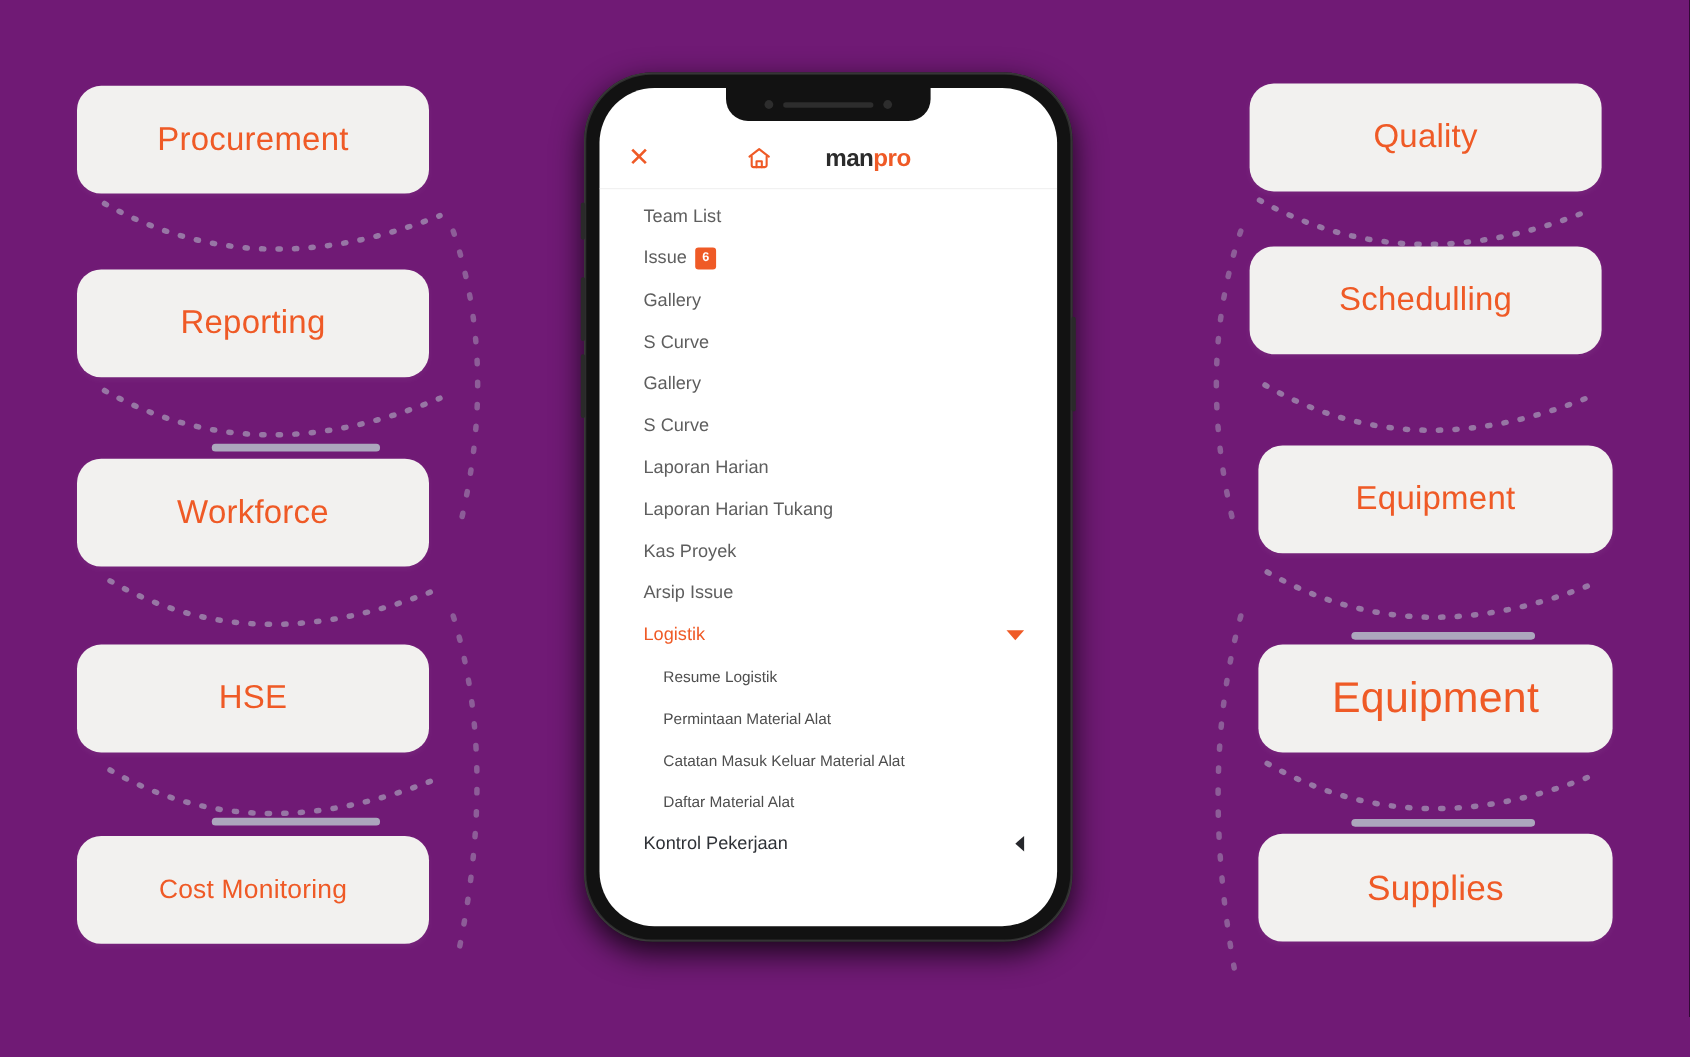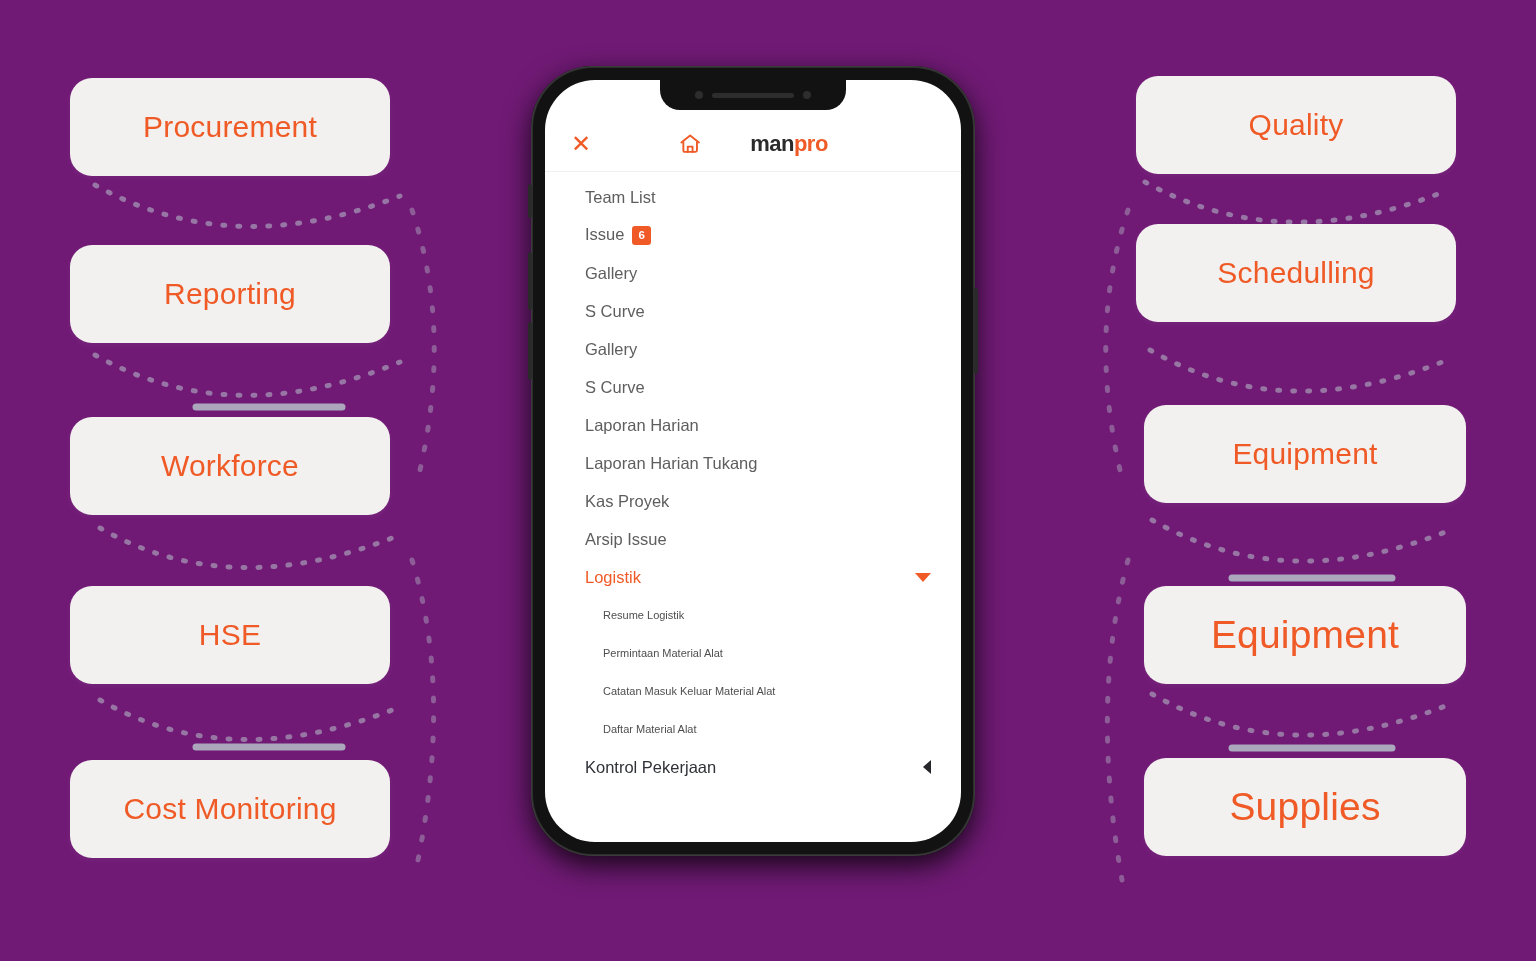--- a/index.html
+++ b/index.html
@@ -108,21 +108,21 @@
   .menu { padding: 6px 0 0 0; }
   .menu-item {
     display:flex; align-items:center;
     padding: 0 30px 0 40px;
     height: 38px;
     font-size: 16.5px;
     color: #5e5e5e;
   }
   .menu-item .label { flex:1 1 auto; }
   .menu-item.active .label { color:#ef5a26; }
-  .menu-item.sub { padding-left: 58px; font-size: 11px; color:#4e4e4e; height:38px; }
+  .menu-item.sub { padding-left: 58px; font-size: 14px; color:#4e4e4e; height:38px; }
   .menu-item.strong .label { color:#2f3237; }
 
   .badge {
     display:inline-block;
     background:#ef5a26; color:#fff;
     font-size:11.5px; font-weight:700;
     line-height:1;
     padding:4px 6px;
     border-radius:3px;
     margin-left:8px;
@@ -177,37 +177,37 @@
   <div class="card col-left" style="top:245px;height:98px">
     <span class="card-label" style="font-size:30px">Reporting</span>
   </div>
   <div class="card col-left" style="top:417px;height:98px">
     <span class="card-label" style="font-size:30px">Workforce</span>
   </div>
   <div class="card col-left" style="top:586px;height:98px">
     <span class="card-label" style="font-size:30px">HSE</span>
   </div>
   <div class="card col-left" style="top:760px;height:98px">
-    <span class="card-label" style="font-size:30px">Cost Monitoring</span>
+    <span class="card-label" style="font-size:24px">Cost Monitoring</span>
   </div>
 
   <div class="card col-right" style="top:76px;height:98px">
     <span class="card-label" style="font-size:30px">Quality</span>
   </div>
   <div class="card col-right" style="top:224px;height:98px">
     <span class="card-label" style="font-size:30px">Schedulling</span>
   </div>
   <div class="card col-right wide" style="top:405px;height:98px">
     <span class="card-label" style="font-size:30px">Equipment</span>
   </div>
   <div class="card col-right wide" style="top:586px;height:98px">
     <span class="card-label" style="font-size:39px">Equipment</span>
   </div>
   <div class="card col-right wide" style="top:758px;height:98px">
-    <span class="card-label" style="font-size:39px">Supplies</span>
+    <span class="card-label" style="font-size:32px">Supplies</span>
   </div>
 
   <div id="phone">
     <div class="side-btn side-left" style="top:118px;height:34px"></div>
     <div class="side-btn side-left" style="top:186px;height:58px"></div>
     <div class="side-btn side-left" style="top:256px;height:58px"></div>
     <div class="side-btn side-right" style="top:222px;height:86px"></div>
 
     <div id="screen">
       <div class="notch">

